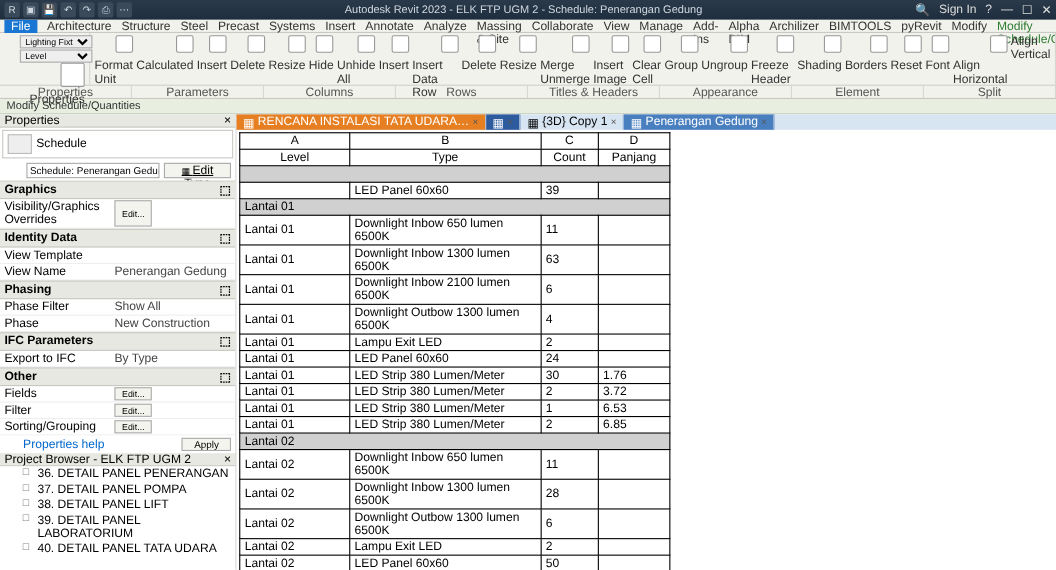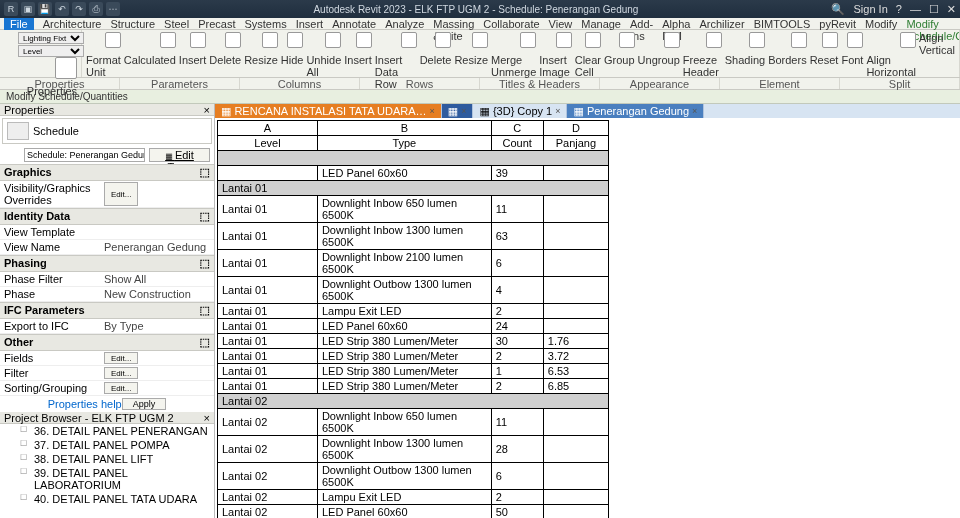--- a/index.html
+++ b/index.html
@@ -45,21 +45,21 @@
 .type-sel .ic { width: 22px; height: 18px; background: #eee; border: 1px solid #bbb; }
 .sched-row { display: flex; align-items: center; padding: 2px 4px; gap: 4px; font-size: 9px; }
 .sched-row input { flex: 1; font-size: 9px; height: 14px; border: 1px solid #aaa; padding-left: 2px; margin-left: 20px; }
 .sched-row button { font-size: 8px; height: 14px; padding: 0 4px; border: 1px solid #aaa; background: #f4f4ee; cursor: pointer; text-decoration: underline; }
 .prop-grid { flex: 1; overflow: auto; font-size: 9px; }
 .prop-grid .cat { background: #e8e8e2; font-weight: bold; padding: 1px 4px; border-top: 1px solid #c9c9c3; border-bottom: 1px solid #c9c9c3; display: flex; justify-content: space-between; }
 .prop-grid .row { display: flex; border-bottom: 1px solid #eee; }
 .prop-grid .row .k { width: 100px; padding: 1px 4px; }
 .prop-grid .row .v { flex: 1; padding: 1px 4px; color: #444; display: flex; justify-content: space-between; }
 .prop-grid .row .v button { font-size: 8px; padding: 0 6px; border: 1px solid #aaa; background: #f4f4ee; cursor: pointer; }
-.prop-help { color: #0066cc; font-size: 9px; padding: 2px 4px; cursor: pointer; display: flex; justify-content: center; }
+.prop-help { color: #0066cc; font-size: 9px; padding: 2px 4px; cursor: pointer; display: flex; justify-content: space-between; margin-left: 17px; }
 .prop-help button { font-size: 9px; padding: 0 10px; border: 1px solid #aaa; background: #f4f4ee; cursor: pointer; }
 
 
 .browser { flex: 1; overflow: auto; background: #fff; font-size: 9px; }
 .browser .node { padding: 1px 0 1px 20px; cursor: pointer; position: relative; }
 .browser .node::before { content: "☐"; position: absolute; left: 6px; color: #888; font-size: 8px; }
 .browser .node.lvl2 { padding-left: 34px; }
 .browser .node.lvl2::before { left: 20px; }
 
 

